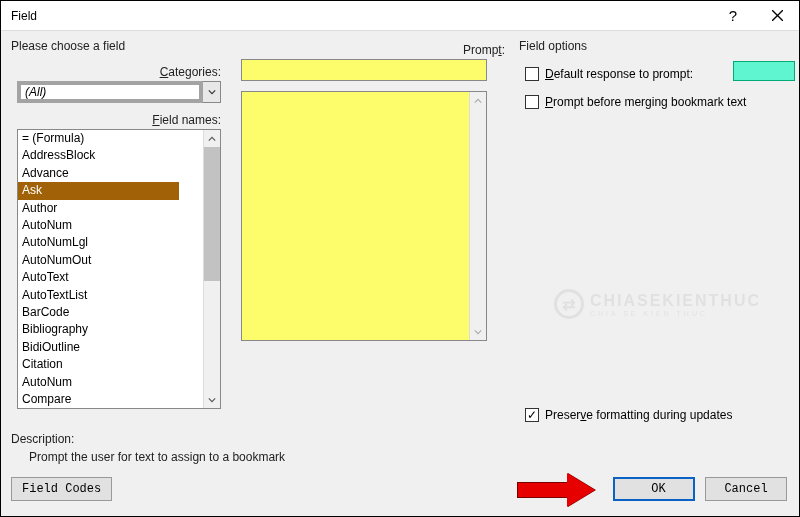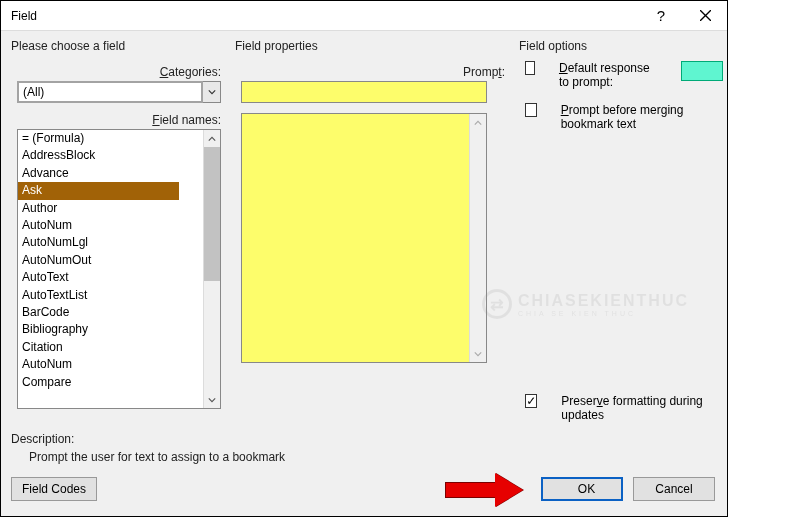--- a/index.html
+++ b/index.html
@@ -1,54 +1,54 @@
 <!DOCTYPE html>
 <html><head>
 <meta charset="utf-8">
 <style>
   * { box-sizing: border-box; font-family: 'Segoe UI', Tahoma, sans-serif; font-size: 12px; }
   body { margin: 0; padding: 0; background: #fff; }
-  .window { width: 728px; height: 517px; border: 1px solid #000; background: #f0f0f0; display: flex; flex-direction: column; }
+  .window { width: 800px; height: 517px; border: 1px solid #000; background: #f0f0f0; display: flex; flex-direction: column; }
   .titlebar { height: 30px; background: #fff; display: flex; align-items: center; border-bottom: 1px solid #ddd; }
   .titlebar-title { flex: 1; padding-left: 10px; font-size: 12px; }
   .titlebar-btn { width: 44px; height: 30px; display: flex; align-items: center; justify-content: center; cursor: default; font-size: 13px; }
   .titlebar-btn.help { font-size: 15px; }
   .titlebar-btn.close svg { width: 11px; height: 11px; }
   .content { flex: 1; display: flex; padding: 8px 4px 0 10px; gap: 0; }
   .column { display: flex; flex-direction: column; }
   .col-left { width: 210px; }
   .col-mid { width: 284px; padding-left: 14px; }
   .col-right { flex: 1; padding-left: 14px; }
   .group-label { font-size: 12px; color: #222; margin-bottom: 8px; }
   .field-label { font-size: 12px; color: #222; margin: 4px 0 2px 6px; text-align: right; }
   .field-label u { text-decoration: underline; }
   .combo { display: flex; margin: 0 0 6px 6px; }
-  .combo input { flex: 1; height: 22px; border: 2px solid #a3a3a3; background: #fff; padding: 0 4px; font-size: 12px; }
+  .combo input { flex: 1; height: 22px; border: 4px solid #a3a3a3; background: #fff; padding: 0 4px; font-size: 12px; font-style: italic; }
   .combo .drop { width: 18px; height: 22px; border: 1px solid #888; border-left: none; background: #e8e8e8; display: flex; align-items: center; justify-content: center; }
   .listbox-wrap { margin: 0 0 0 6px; border: 1px solid #888; background: #fff; display: flex; height: 280px; gap: 24px; }
   .listbox { flex: 1; overflow: hidden; }
   .list-item { padding: 1px 4px; font-size: 12px; line-height: 15.4px; white-space: nowrap; }
   .list-item.selected { background: #a16207; color: #fff; }
   .scrollbar { width: 17px; background: #f0f0f0; border-left: 1px solid #dcdcdc; display: flex; flex-direction: column; }
   .scroll-btn { height: 17px; background: #f0f0f0; display:flex; align-items:center; justify-content:center; }
   .scroll-track { flex: 1; background: #f0f0f0; position: relative; }
   .scroll-thumb { position: absolute; left: 0; right: 0; background: #c2c2c2; }
   .prompt-input { margin: 0 0 10px 6px; height: 22px; border: 1px solid #888; background: #fdfd6b; width: 246px; }
   .bookmark-list-wrap { margin: 0 0 0 6px; border: 1px solid #888; background: #fdfd6b; display: flex; height: 250px; width: 246px; }
   .bookmark-list { flex: 1; }
-  .checkbox-row { display: flex; align-items: flex-start; gap: 24px; margin: 0 0 14px 6px; }
+  .checkbox-row { display: flex; align-items: flex-end; gap: 6px; margin: 0 0 14px 6px; }
   .checkbox-row.top { margin-top: 0px; }
   .chk { width: 14px; height: 14px; border: 1px solid #333; background: #fff; display:flex; align-items:center; justify-content:center; }
   .chk.checked::after { content: "✓"; font-size: 12px; line-height: 1; color:#000; }
   .default-resp-input { width: 62px; height: 20px; border: 1px solid #0a7; background: #5ff5d0; margin-left: auto; }
   .desc-area { padding: 6px 0 0 10px; }
   .desc-label { font-size: 12px; color: #222; }
   .desc-text { font-size: 12px; color: #222; padding: 4px 0 0 18px; }
   .footer { display: flex; align-items: center; padding: 10px 12px 12px 10px; gap: 10px; }
-  .btn { height: 24px; border: 1px solid #999; background: #e1e1e1; padding: 0 10px; min-width: 82px; text-align: center; display: inline-flex; align-items: center; justify-content: center; }
+  .btn { height: 24px; border: 1px solid #999; background: #e1e1e1; padding: 0 10px; min-width: 82px; text-align: center; display: inline-flex; align-items: center; justify-content: center; font-family: Liberation Mono, monospace; }
   .btn.ok { border: 2px solid #0b61c4; background: #e1e1e1; padding-left: 19px; }
   .spacer { flex: 1; }
   .arrow-annot { position: relative; width: 80px; height: 30px; margin-right: 6px; }
   .arrow-shaft { position: absolute; left: 0; top: 8px; width: 52px; height: 16px; background: #e60000; border: 1px solid #7a0000; }
   .arrow-head { position: absolute; left: 50px; top: -1px; width: 0; height: 0; border-top: 17px solid transparent; border-bottom: 17px solid transparent; border-left: 28px solid #e60000; filter: drop-shadow(1px 0 0 #7a0000); }
   .watermark { position: absolute; right: 34px; top: 250px; opacity: 0.14; pointer-events: none; display:flex; align-items:center; gap:6px; }
   .watermark .wm-c { width: 30px; height:30px; border:3px solid #888; border-radius:50%; display:flex; align-items:center; justify-content:center; font-size:16px; color:#888; font-weight:bold;}
   .watermark .wm-t { font-size:16px; letter-spacing:2px; color:#888; font-weight:bold; }
   .watermark .wm-s { font-size:7px; letter-spacing:3px; color:#888; }
   svg.chev { width: 8px; height: 8px; }
@@ -89,20 +89,21 @@
           <div class="list-item">Advance</div>
           <div class="list-item selected">Ask</div>
           <div class="list-item">Author</div>
           <div class="list-item">AutoNum</div>
           <div class="list-item">AutoNumLgl</div>
           <div class="list-item">AutoNumOut</div>
           <div class="list-item">AutoText</div>
           <div class="list-item">AutoTextList</div>
           <div class="list-item">BarCode</div>
           <div class="list-item">Bibliography</div>
+          <div class="list-item">BidiOutline</div>
           <div class="list-item">Citation</div>
           <div class="list-item">AutoNum</div>
           <div class="list-item">Compare</div>
 
         </div>
         <div class="scrollbar">
           <div class="scroll-btn">
               <svg class="chev" viewBox="0 0 10 10">
                 <polyline points="1,7 5,3 9,7" fill="none" stroke="#555" stroke-width="1.4"></polyline>
               </svg>
@@ -113,21 +114,20 @@
           <div class="scroll-btn">
               <svg class="chev" viewBox="0 0 10 10">
                 <polyline points="1,3 5,7 9,3" fill="none" stroke="#555" stroke-width="1.4"></polyline>
               </svg>
             </div>
         </div>
       </div>
     </div>
 
     <div class="column col-mid">
-      <div class="group-label">Field properties</div>
       <div class="field-label">Promp<u>t</u>:</div>
       <div class="prompt-input"></div>
       <div class="bookmark-list-wrap">
         <div class="bookmark-list"></div>
         <div class="scrollbar">
           <div class="scroll-btn">
               <svg class="chev" viewBox="0 0 10 10">
                 <polyline points="1,7 5,3 9,7" fill="none" stroke="#aaa" stroke-width="1.4"></polyline>
               </svg>
             </div>

